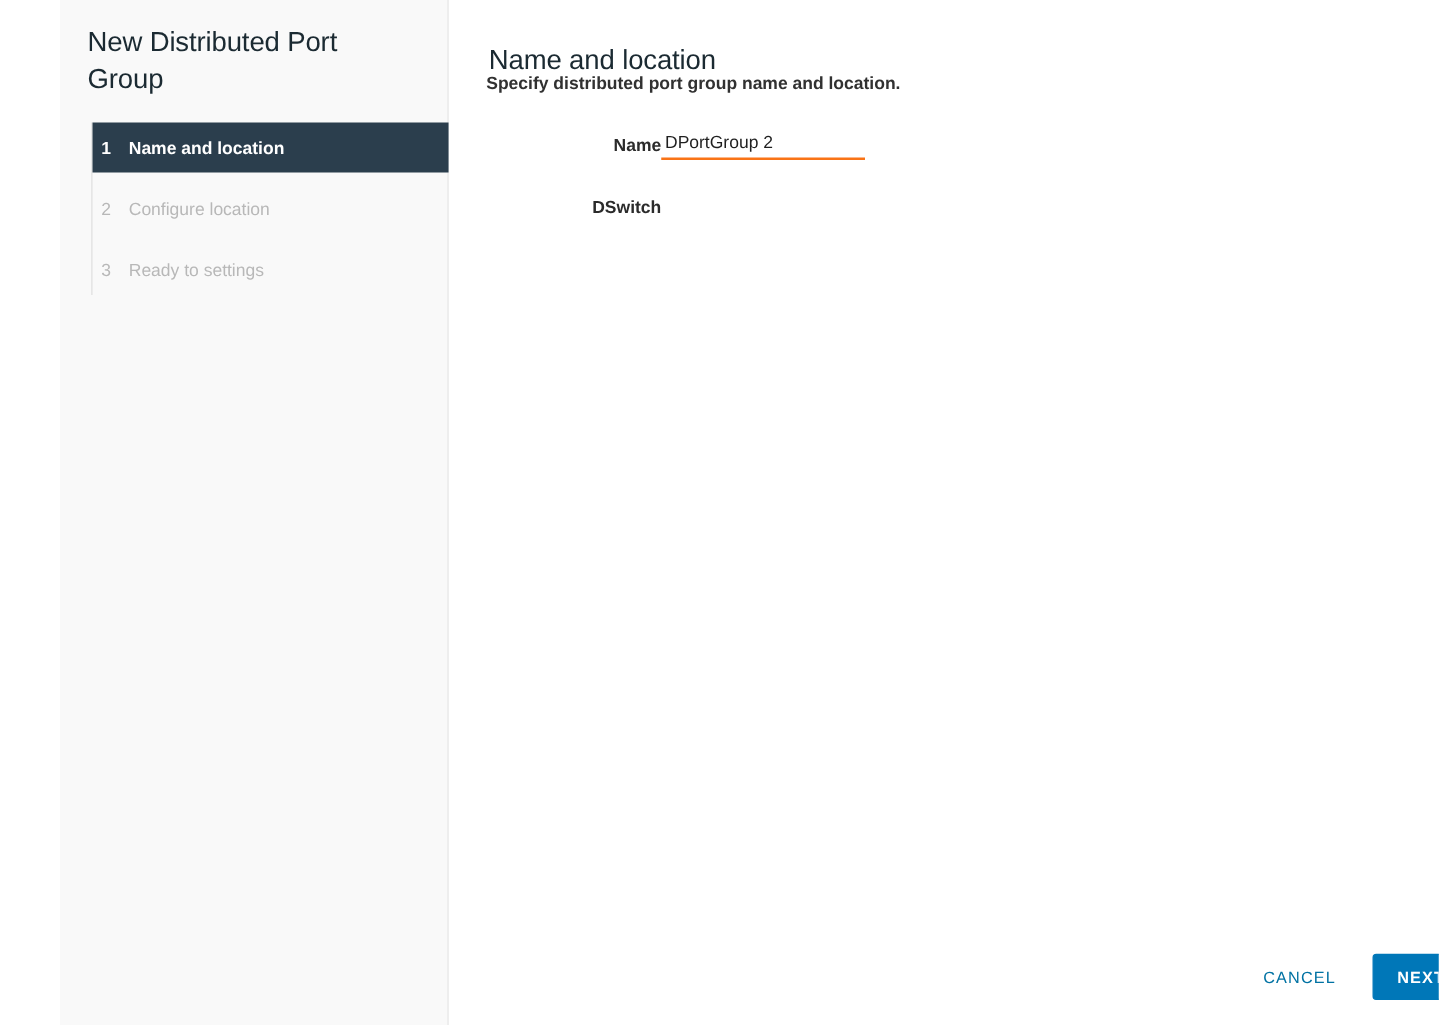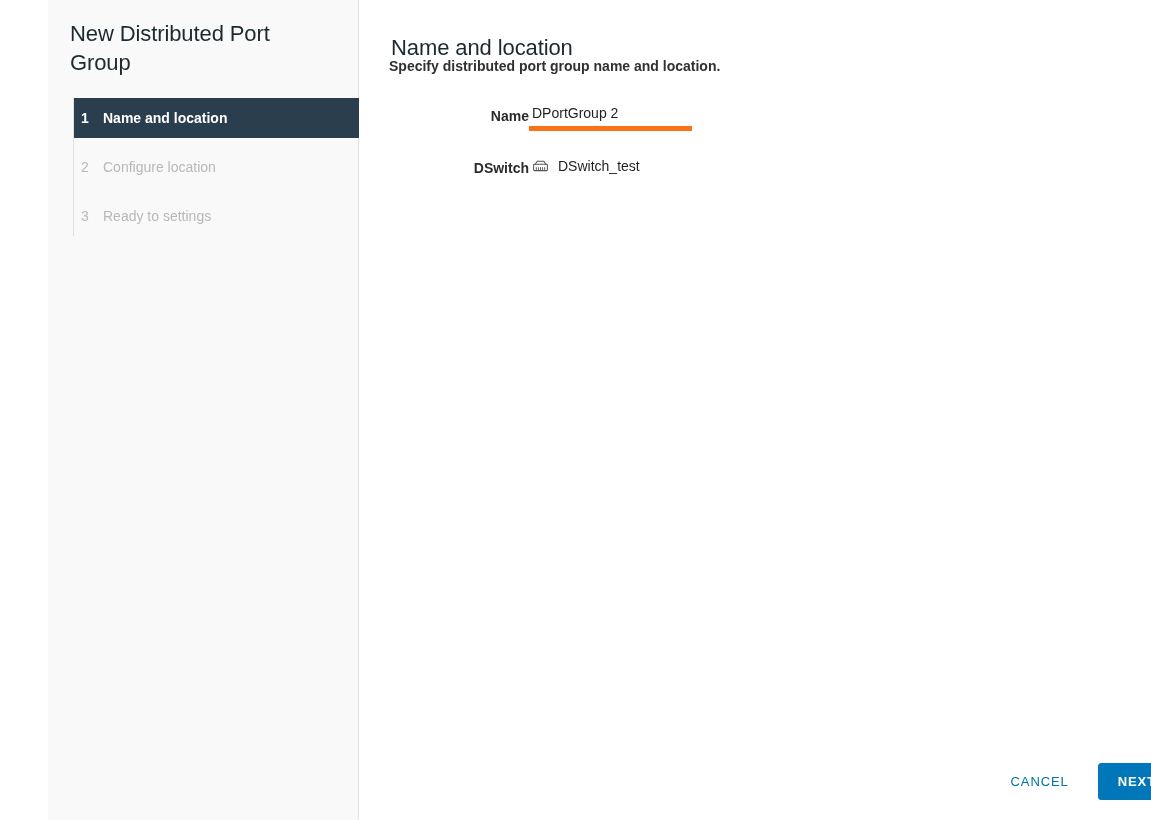--- a/index.html
+++ b/index.html
@@ -160,21 +160,21 @@
     text-align: right;
   }
 
   .form-control {
     flex: 1 1 auto;
   }
 
   .text-input {
     width: 160px;
     border: none;
-    border-bottom: 5px solid #f97316;
+    border-bottom: 2px solid #f97316;
     outline: none;
     font-family: "Liberation Sans", "DejaVu Sans", sans-serif;
     font-size: 14px;
     color: #1f1f1f;
     padding: 0 0 4px 3px;
     background: transparent;
     line-height: 18px;
   }
 
   .location-value {
@@ -275,32 +275,20 @@
 
       <div class="form-row">
         <div class="form-label">Name</div>
         <div class="form-control">
           <input class="text-input" type="text" value="DPortGroup 2" style="">
         </div>
       </div>
 
       <div class="form-row">
         <div class="form-label">DSwitch</div>
-        <div class="form-control">
-          <div class="location-value">
-            <span class="dswitch-icon">
-              <svg width="17" height="15" viewBox="0 0 17 15" aria-hidden="true">
-                <path d="M3.2 5.2 L5.2 2.3 H11.8 L13.8 5.2" fill="none" stroke="currentColor" stroke-width="1.05" stroke-linejoin="round" stroke-linecap="round"></path>
-                <rect x="1.6" y="5.2" width="13.8" height="6.4" rx="0.8" fill="none" stroke="currentColor" stroke-width="1.05"></rect>
-                <path d="M4.3 8.6 V10.5 M6.4 8.6 V10.5 M8.5 8.6 V10.5 M10.6 8.6 V10.5 M12.7 8.6 V10.5" stroke="currentColor" stroke-width="0.95" stroke-linecap="round"></path>
-              </svg>
-            </span>
-            <span>DSwitch_test</span>
-          </div>
-        </div>
       </div>
 
     </div>
 
     <div class="footer">
       <button class="btn-cancel">CANCEL</button>
       <button class="btn-next">NEXT</button>
     </div>
 
   </section>

